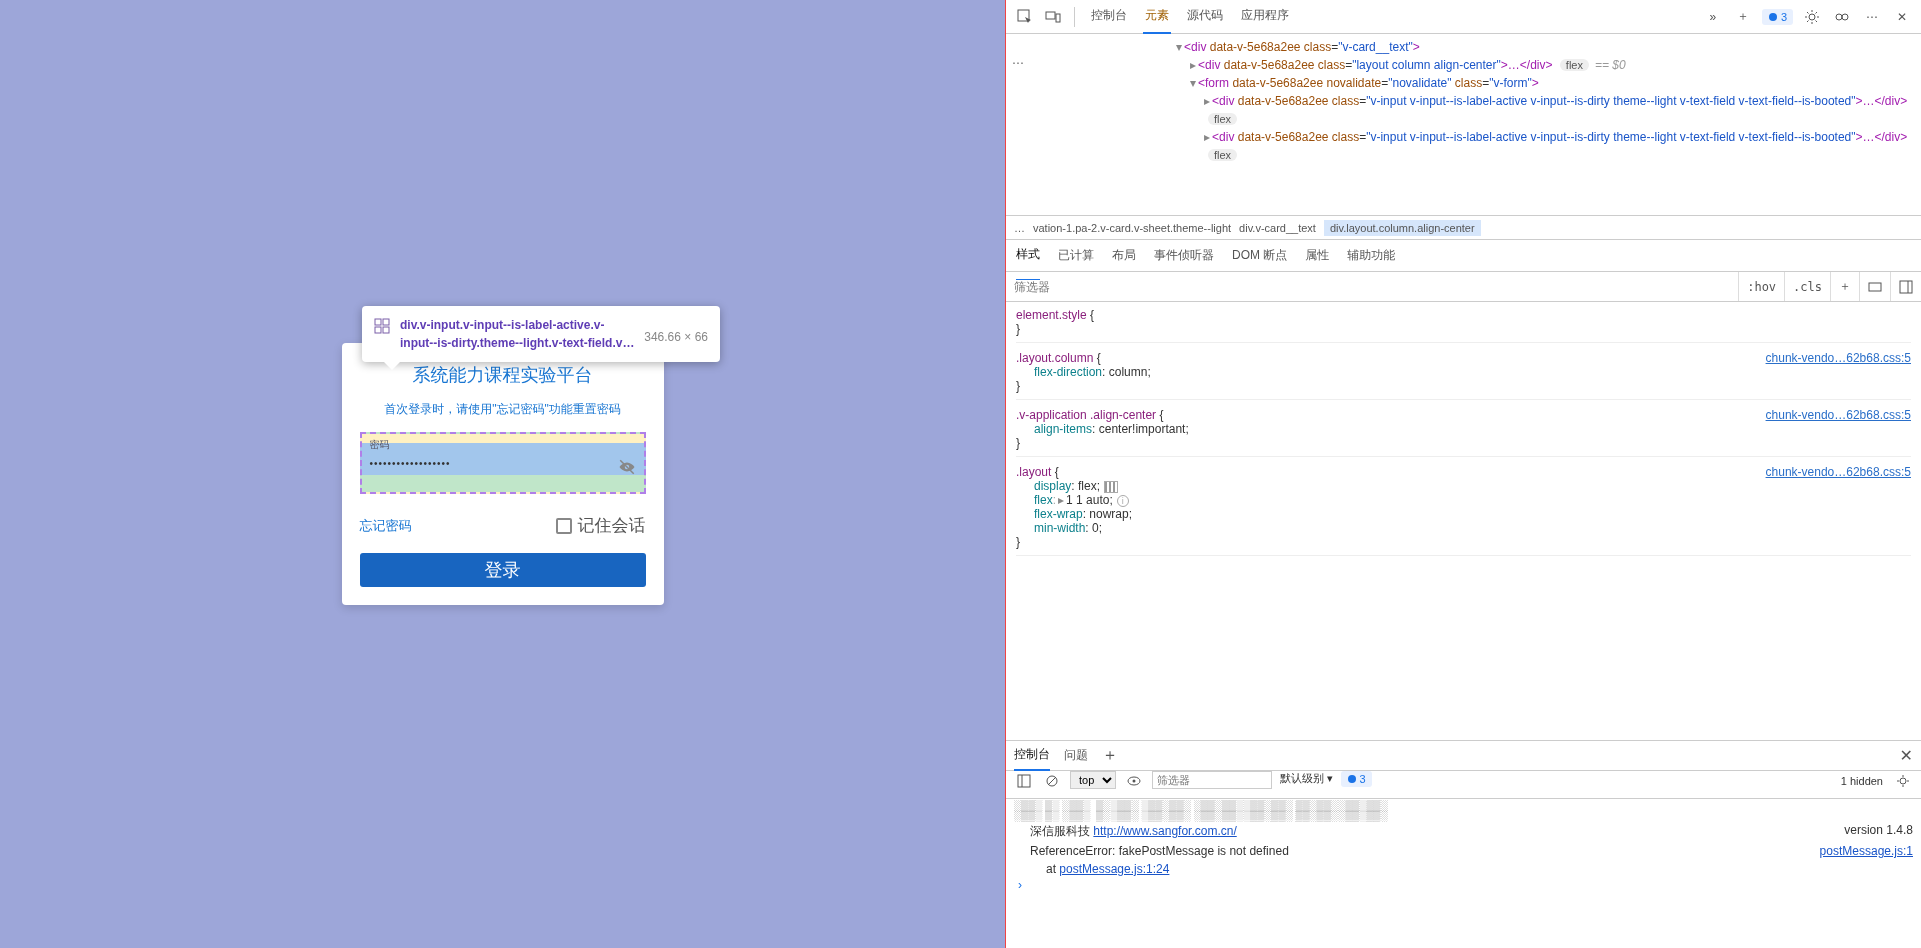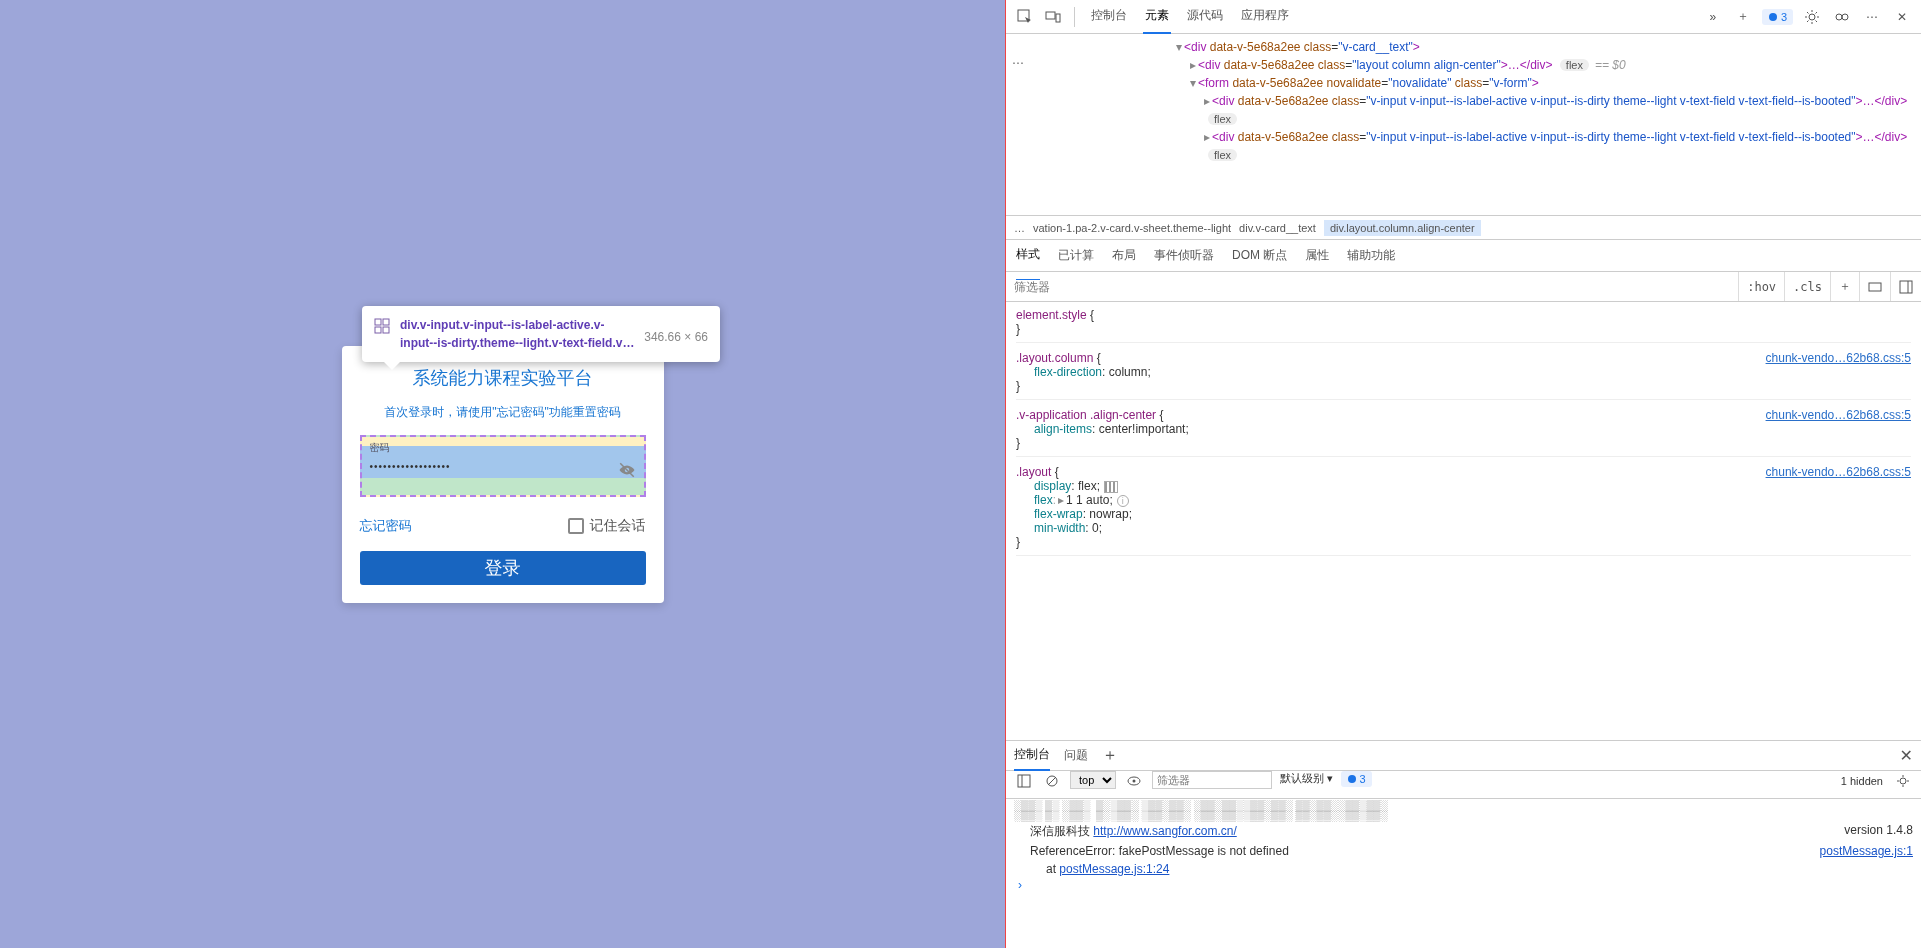--- a/index.html
+++ b/index.html
@@ -10,41 +10,41 @@
 .login-card { width: 322px; background: #fff; border-radius: 4px; box-shadow: 0 3px 10px rgba(0,0,0,0.15); padding: 20px 18px 18px; position: relative; }
 .login-title { color: #1976d2; font-size: 18px; text-align: center; font-weight: 400; margin-bottom: 14px; }
 .login-subtitle { color: #1976d2; font-size: 12px; text-align: center; margin-bottom: 14px; }
 .password-field { position: relative; border: 2px dashed #b07fe8; background: linear-gradient(#fff1c2 0%, #fff1c2 15%, #a2c6ec 15%, #a2c6ec 70%, #c0e6c9 70%, #c0e6c9 100%); height: 62px; padding: 4px 8px 0; margin-bottom: 18px; }
 .pf-label { font-size: 10px; color: #556; }
 .pf-dots { letter-spacing: 1px; font-size: 10px; color: #333; margin-top: 6px; }
 .pf-eye { position: absolute; right: 8px; top: 24px; color: #888; }
 .pf-eye svg { width: 18px; height: 18px; }
 .row-links { display: flex; justify-content: space-between; align-items: center; margin: 20px 0 16px; }
 .forgot { color: #1976d2; font-size: 13px; cursor: pointer; }
-.remember { display: flex; align-items: center; gap: 6px; font-size: 14px; color: #555; }
+.remember { display: flex; align-items: center; gap: 6px; font-size: 17px; color: #555; }
 .remember-box { width: 16px; height: 16px; border: 2px solid #888; border-radius: 2px; }
 .login-btn { width: 100%; height: 34px; background: #1865c0; color: #fff; border: none; border-radius: 3px; font-size: 18px; cursor: pointer; }
 
 
 .picker-tooltip { position: absolute; left: 362px; top: 306px; width: 358px; background: #fff; border-radius: 4px; box-shadow: 0 2px 10px rgba(0,0,0,0.3); padding: 10px 12px; font-size: 12px; z-index: 10; display:flex; gap:10px; }
 .picker-tooltip::after { content: ""; position: absolute; bottom: -8px; left: 22px; border: 8px solid transparent; border-top-color: #fff; border-bottom: none; }
 .pt-icon { color: #7a5ea8; margin-top:2px; }
 .pt-icon svg { width:16px; height:16px; }
 .pt-body { flex:1; display:flex; justify-content:space-between; gap:8px; }
 .pt-classes { color: #5f3db5; font-weight: 600; line-height: 1.5; flex:1; }
 .pt-size { color: #888; white-space: nowrap; margin-top: 14px; }
 
 
 .devtools { width: 916px; height: 100%; background: #fff; border-left: 1px solid #ef4444; display: flex; flex-direction: column; font-size: 12px; color: #333; }
 .dt-toolbar { height: 34px; border-bottom: 1px solid #ccc; display: flex; align-items: center; padding: 0 8px; gap: 6px; }
 .dt-toolbar .icon-btn { width: 22px; height: 22px; display: flex; align-items: center; justify-content: center; color: #555; cursor: pointer; }
 .dt-toolbar .sep { width: 1px; height: 20px; background: #ccc; margin: 0 4px; }
 .dt-tabs { display: flex; gap: 14px; margin-left: 4px; }
 .dt-tab { padding: 8px 2px; color: #555; cursor: pointer; }
-.dt-tab.active { color: #000000; border-bottom: 2px solid #1a73e8; }
+.dt-tab.active { color: #a16207; border-bottom: 2px solid #1a73e8; }
 .dt-right-icons { margin-left: auto; display: flex; gap: 8px; align-items: center; }
 .issue-badge { display: flex; align-items: center; gap: 3px; background: #e8f0fe; border-radius: 3px; padding: 2px 6px; color: #1a73e8; font-size: 11px; }
 
 
 .elements { flex: 0 0 182px; overflow: hidden; padding: 4px 10px 4px 20px; font-family: Consolas, monospace; border-bottom: 1px solid #ccc; position:relative; }
 .elements .kebab { position:absolute; left:6px; top:22px; color:#666; }
 .node { margin-left: 14px; white-space: normal; line-height: 1.5; }
 .node .arrow { color: #888; margin-right: 2px; cursor: pointer; display:inline-block; }
 .tag { color: #a21caf; }
 .attr { color: #9b4f0a; }

